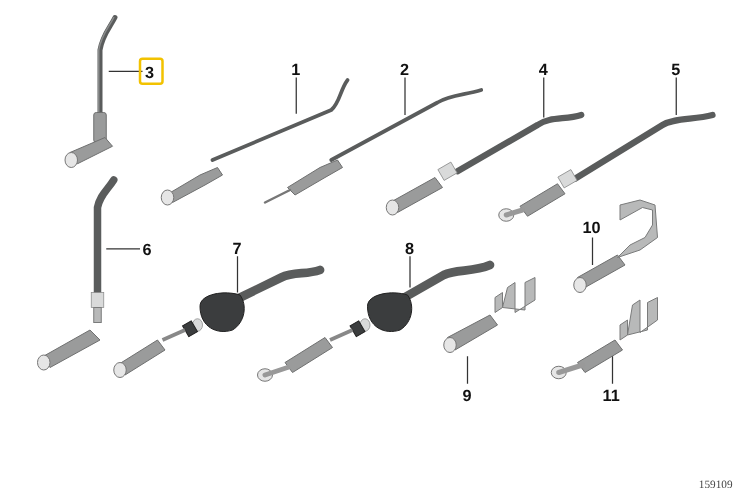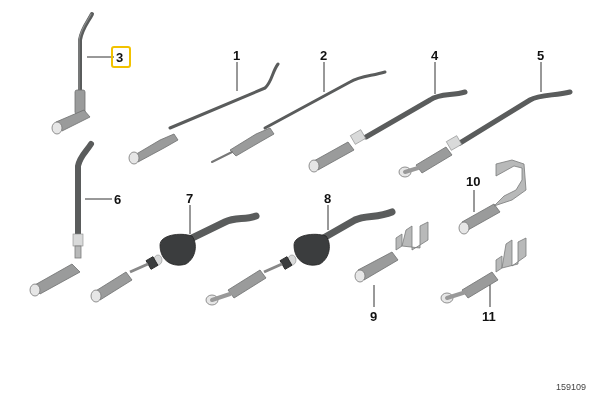--- a/index.html
+++ b/index.html
@@ -8,21 +8,21 @@
   .lbl { font-family:"Liberation Sans", sans-serif; font-weight:bold; font-size:13px; fill:#111; }
   .lead { stroke:#333; stroke-width:1; fill:none; }
   .cable { fill:none; stroke:#5a5c5c; stroke-linecap:round; stroke-linejoin:round; }
   .cable-hi { fill:none; stroke:#8a8c8c; stroke-linecap:round; stroke-linejoin:round; }
   .metal { fill:#9a9b9b; stroke:#6f7070; stroke-width:0.8; }
   .metal-lt { fill:#b8b9b9; stroke:#7a7b7b; stroke-width:0.8; }
   .ring { fill:#d9dada; stroke:#8a8b8b; stroke-width:0.6; }
   .tip { fill:#e6e6e6; stroke:#777; stroke-width:0.8; }
   .boot { fill:#3b3d3e; stroke:#222; stroke-width:0.8; }
   .hl { fill:none; stroke:#f2c200; stroke-width:2; rx:2; }
-  .ref { position:absolute; right:14px; bottom:8px; font-size:9px; color:#444; font-family:Liberation Sans, sans-serif; }
+  .ref { position:absolute; right:14px; bottom:8px; font-size:9px; color:#444; font-family:Liberation Serif, serif; }
 </style>
 </head>
 <body>
 
 <svg width="600" height="400" viewBox="0 0 600 400">
 
   <g>
     <path class="cable" stroke-width="4" d="M92 14 C 88 22, 82 28, 80 40 L 80 92"></path>
     <path class="cable-hi" stroke-width="1.2" d="M91 14 C 87 22, 81 28, 79 40 L 79 92"></path>
     <rect class="metal" x="75" y="90" width="10" height="24" rx="2"></rect>

